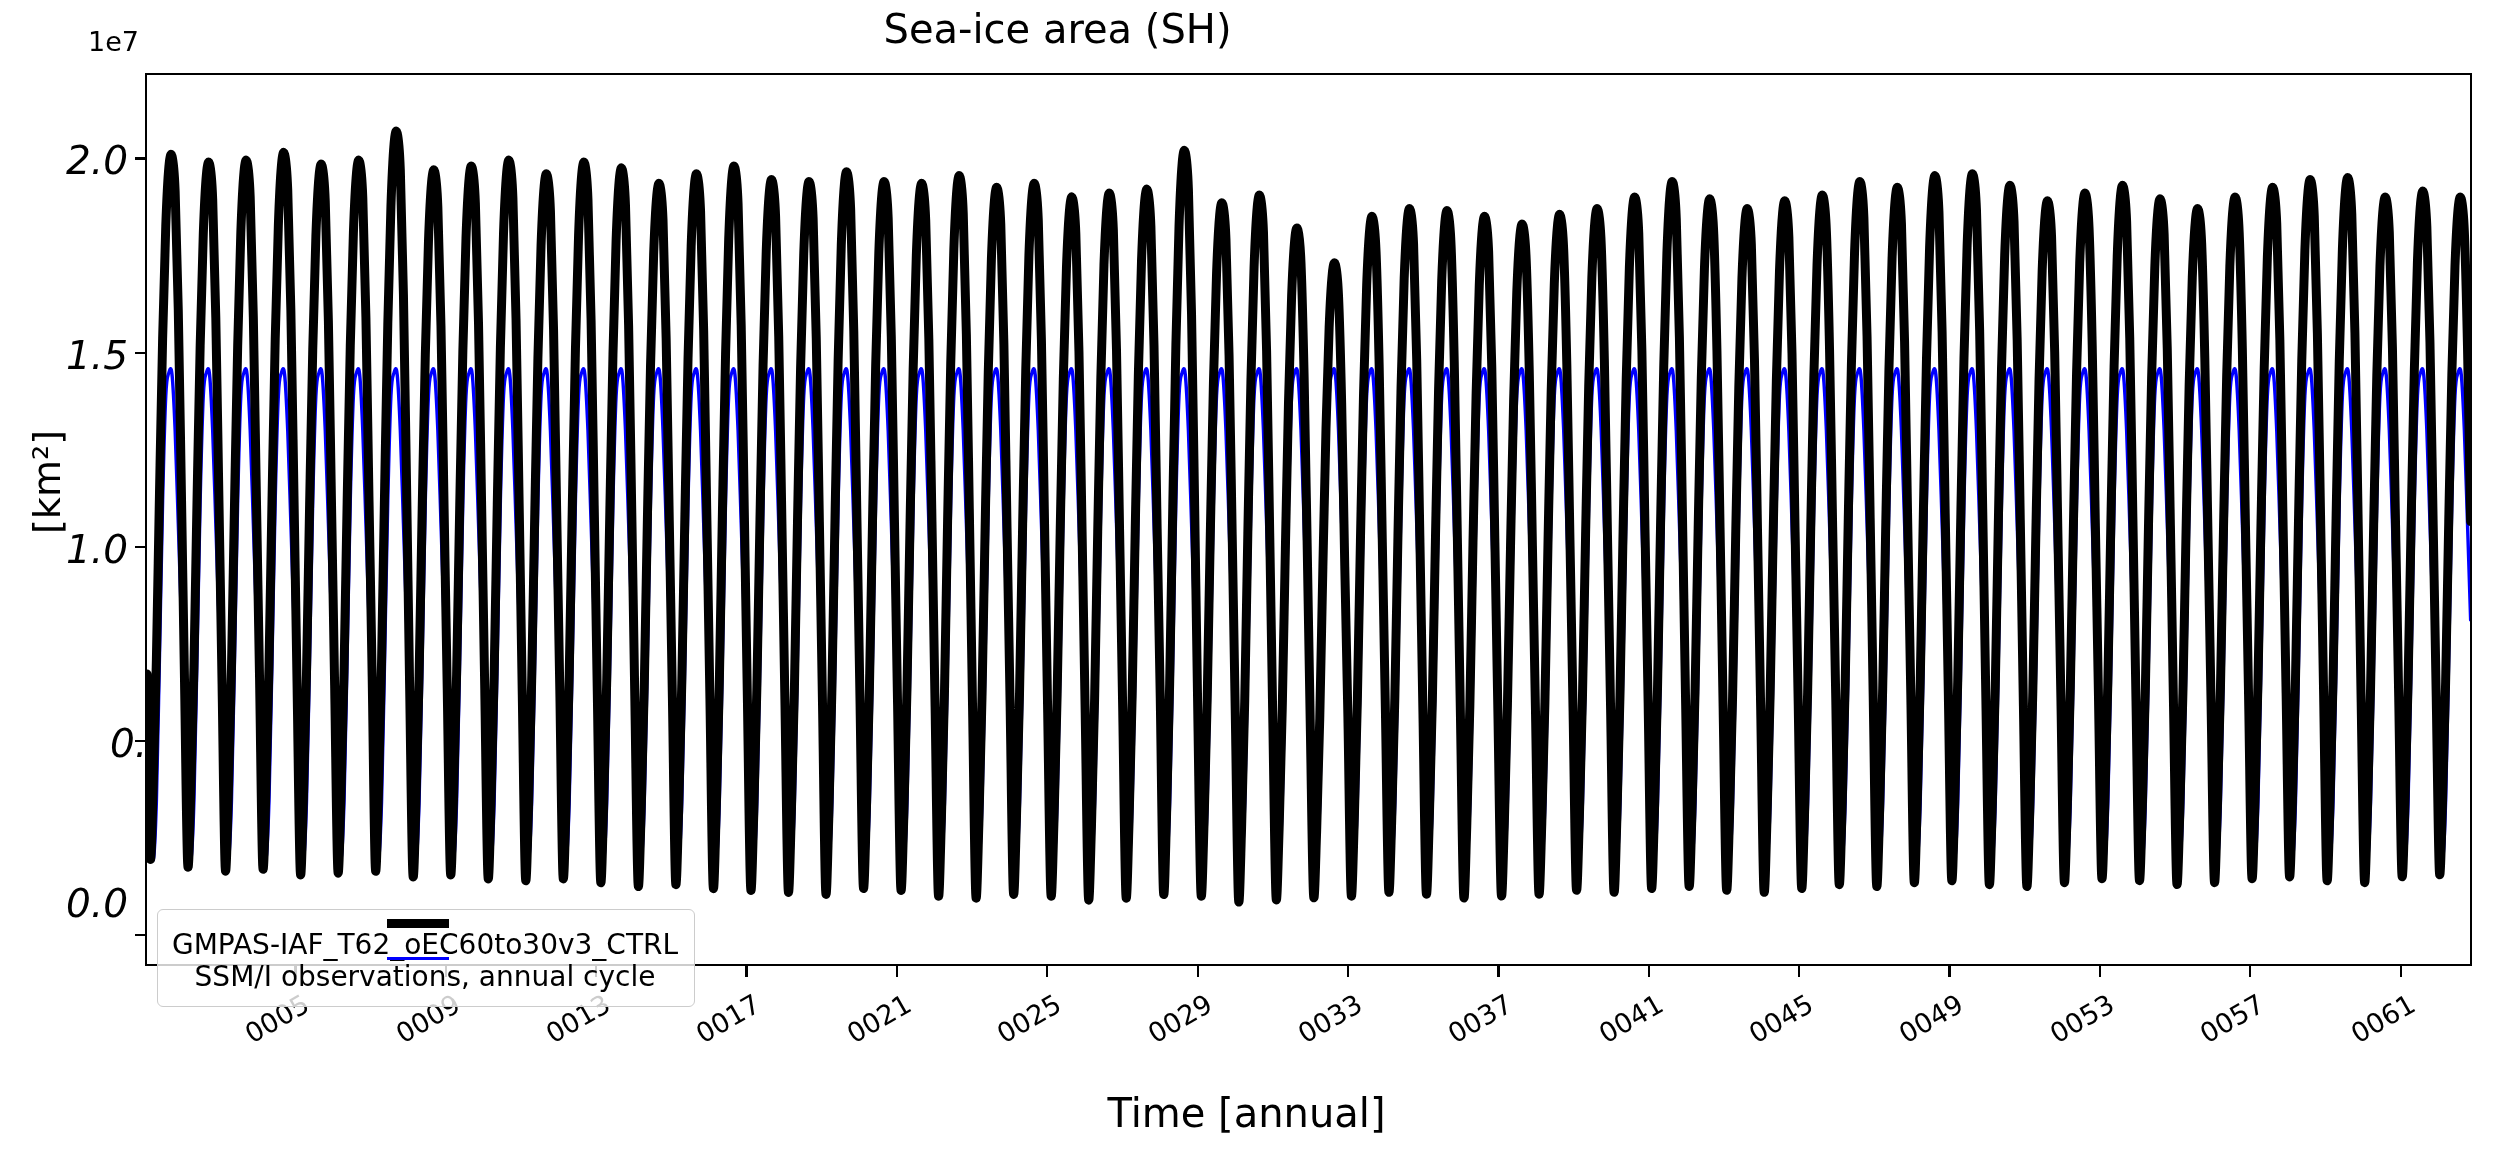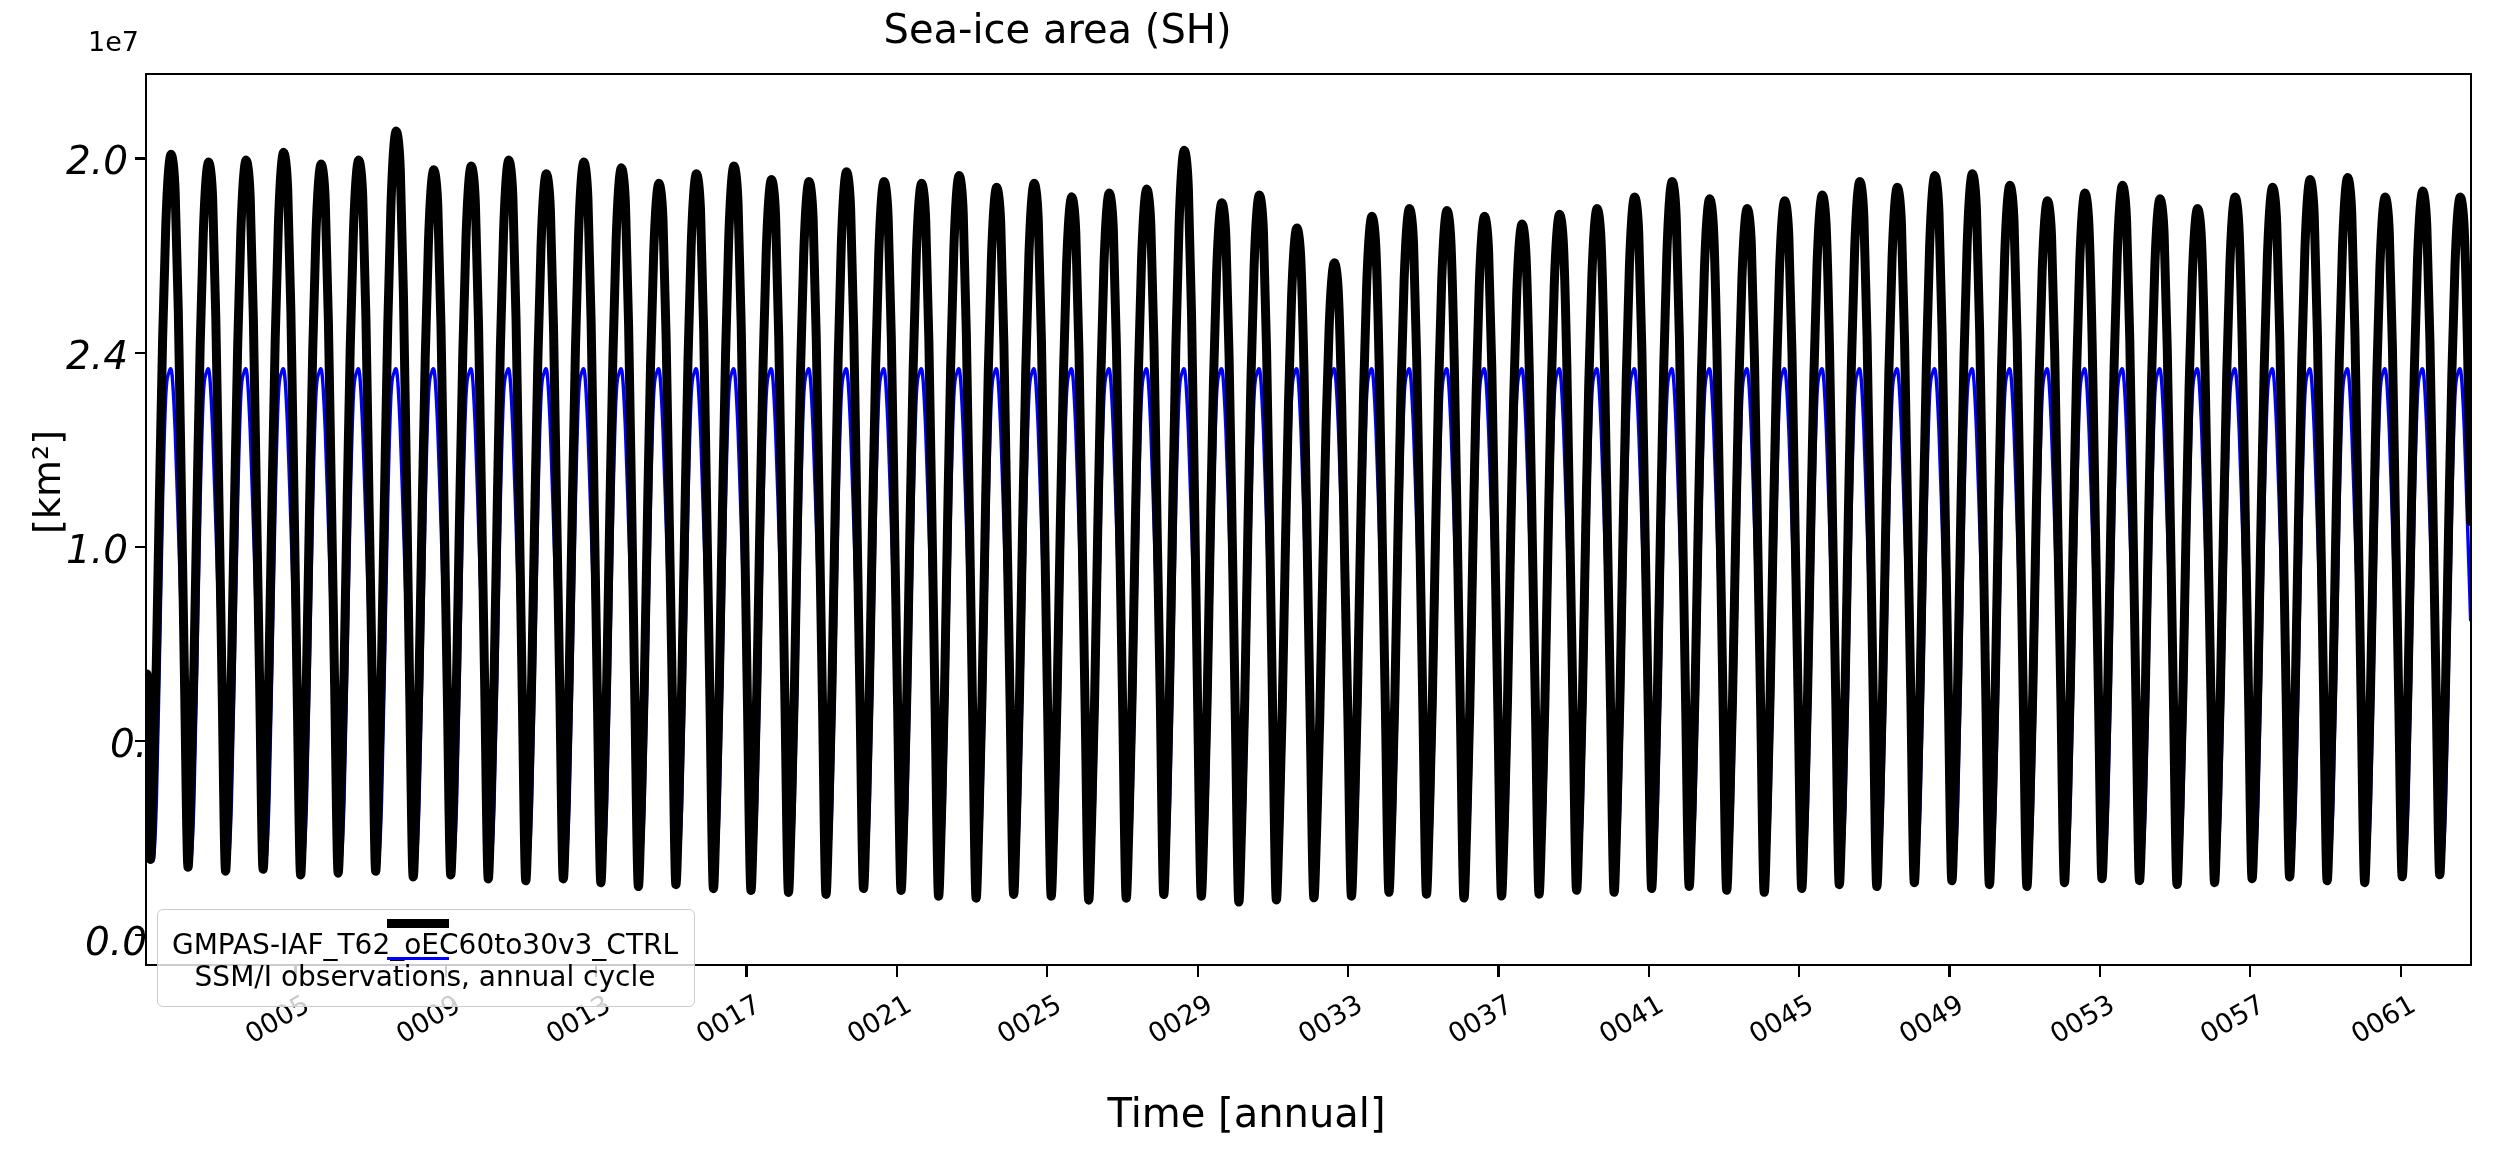--- a/index.html
+++ b/index.html
@@ -60,27 +60,27 @@
 
 <div id="fig">
 
   <div id="title">Sea-ice area (SH)</div>
 
   <div id="offset-label">1e7</div>
 
   <div id="ylabel">[km²]</div>
 
   <div id="ytick-container">
-      <div class="ylab-wrap" style="top: 919px; padding-left: 19px;">0.0</div>
+      <div class="ylab-wrap" style="top: 881px;">0.0</div>
       <div class="ytick-mark" style="top: 933.939px;"></div>
       <div class="ylab-wrap" style="top: 720.809px; margin-left: 44px;">0.5</div>
       <div class="ytick-mark" style="top: 739.809px;"></div>
       <div class="ylab-wrap" style="top: 526.678px;">1.0</div>
       <div class="ytick-mark" style="top: 545.678px;"></div>
-      <div class="ylab-wrap" style="top: 332.548px;">2.4</div>
+      <div class="ylab-wrap" style="top: 332.548px;">1.5</div>
       <div class="ytick-mark" style="top: 351.548px;"></div>
       <div class="ylab-wrap" style="top: 138.417px;">2.0</div>
       <div class="ytick-mark" style="top: 157.417px;"></div>
     </div>
   <div id="xtick-container">
       <div class="xtick-mark" style="left: 294.372px;"></div>
       <div class="xtick-label" style="left: 211.372px; top: 988px; width: 88px;">0005</div>
       <div class="xtick-mark" style="left: 444.743px;"></div>
       <div class="xtick-label" style="left: 361.743px; top: 988px; width: 88px;">0009</div>
       <div class="xtick-mark" style="left: 595.115px;"></div>

